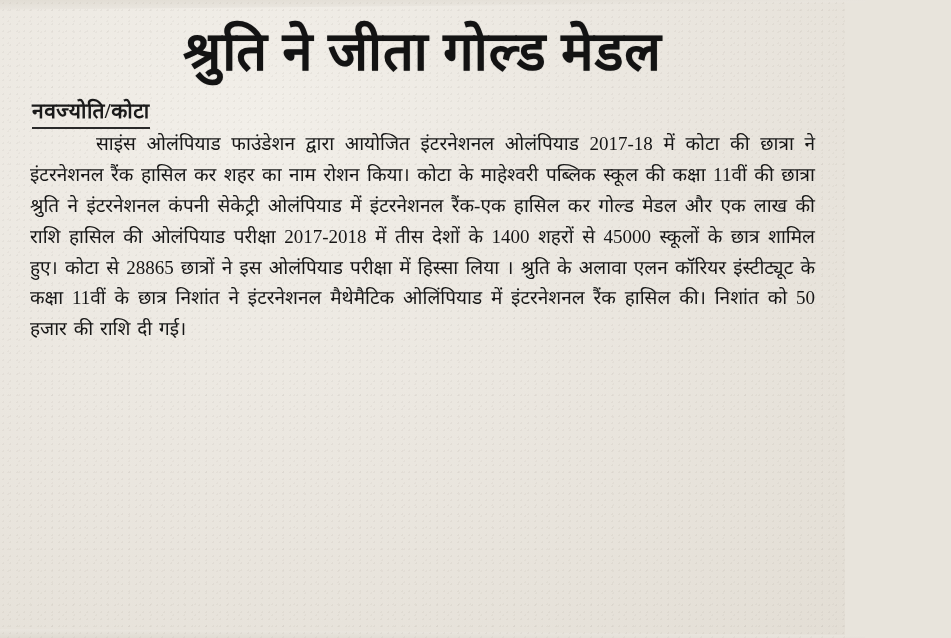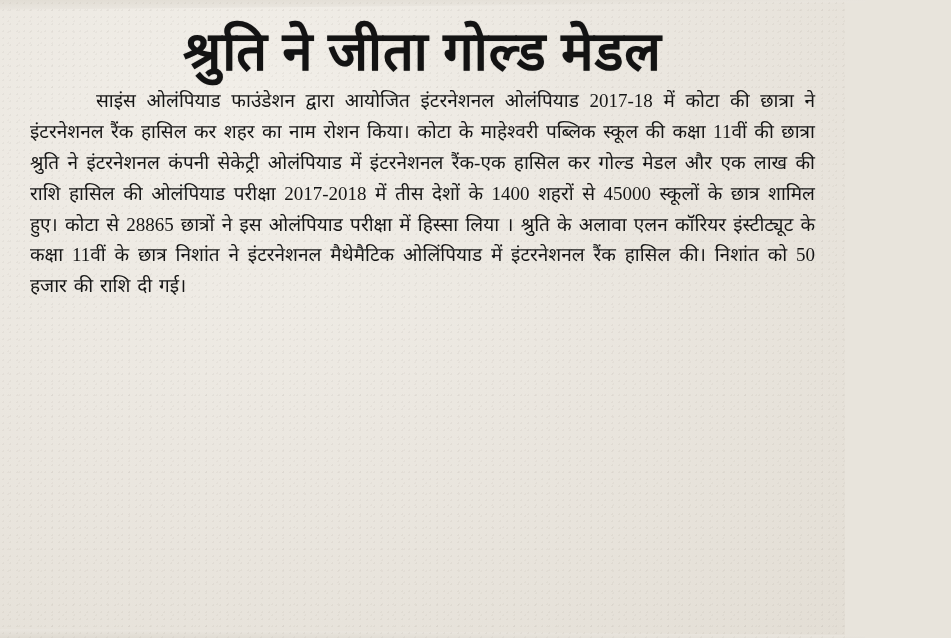--- a/index.html
+++ b/index.html
@@ -104,17 +104,20 @@
 
 <div class="clipping">
   <div class="edge edge-top"></div>
   <div class="edge edge-bottom"></div>
   <div class="grain"></div>
 
   <div class="content">
 
     <h1 class="headline">श्रुति ने जीता गोल्ड मेडल</h1>
 
+    <div class="byline-wrap">
+      <span class="byline">नवज्योति/कोटा</span>
+    </div>
 
     <p class="para body-text"><span class="indent"></span><span>साइंस ओलंपियाड फाउंडेशन द्वारा आयोजित इंटरनेशनल ओलंपियाड 2017-18 में  कोटा की छात्रा ने इंटरनेशनल रैंक हासिल कर शहर का नाम रोशन किया। कोटा के माहेश्वरी पब्लिक स्कूल की  कक्षा 11वीं की छात्रा श्रुति  ने इंटरनेशनल कंपनी सेकेट्री ओलंपियाड में इंटरनेशनल रैंक-एक हासिल कर गोल्ड मेडल और  एक लाख की राशि हासिल की  ओलंपियाड परीक्षा 2017-2018 में  तीस देशों के 1400 शहरों से 45000 स्कूलों के छात्र  शामिल हुए। कोटा से 28865 छात्रों ने  इस ओलंपियाड परीक्षा में हिस्सा लिया । श्रुति के  अलावा एलन कॉरियर इंस्टीट्यूट के कक्षा 11वीं के छात्र निशांत ने इंटरनेशनल मैथेमैटिक ओलिंपियाड में इंटरनेशनल रैंक हासिल की। निशांत  को 50 हजार की राशि दी गई।</span></p>
 
   </div>
 </div>
 
 </body></html>

